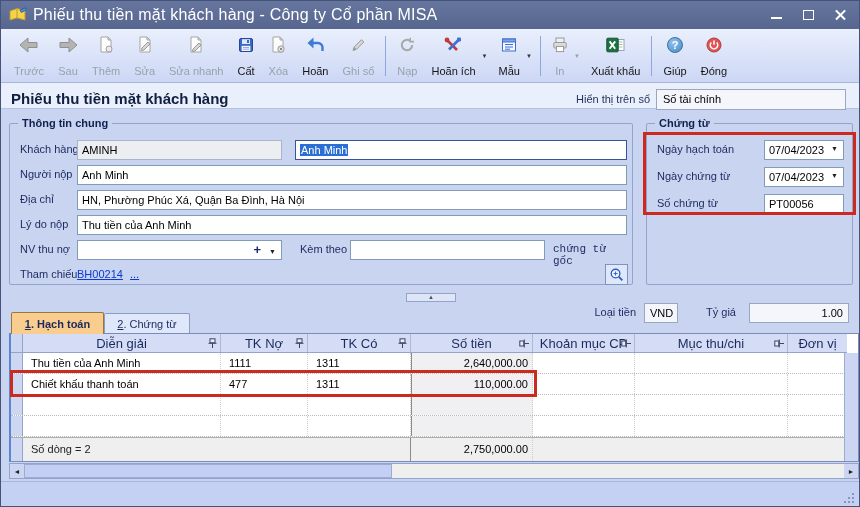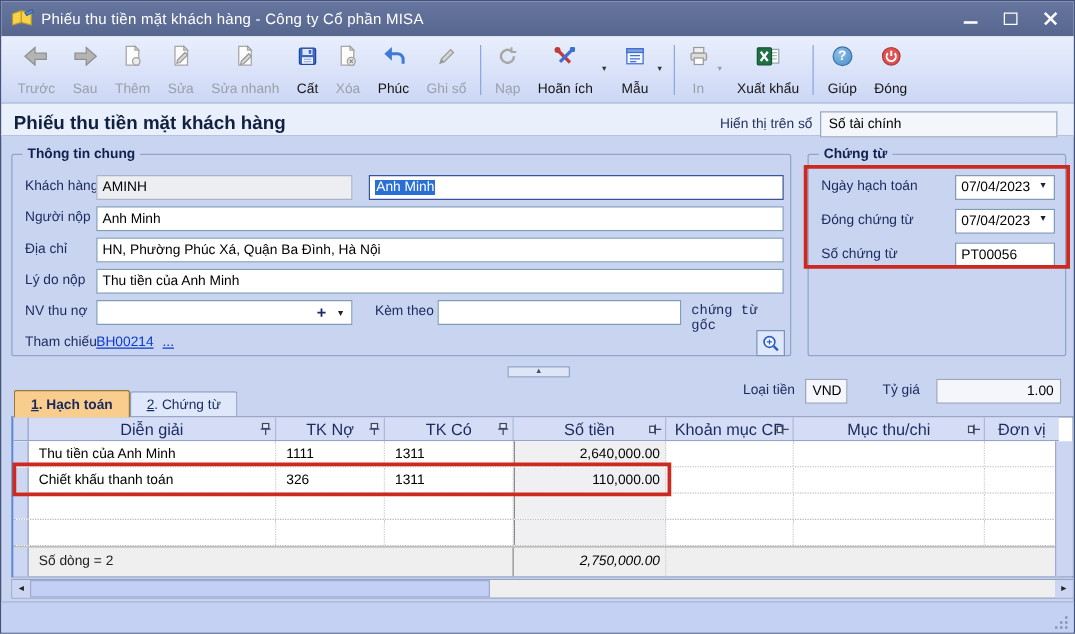--- a/index.html
+++ b/index.html
@@ -10,21 +10,21 @@
     background:#c9d4f1; border:1px solid #45537a;
   }
 
   
   .titlebar{
     position:absolute; left:0; top:0; width:100%; height:28px;
     background:linear-gradient(#66769f,#56668f);
     display:flex; align-items:center; padding:0 6px; color:#fff;
   }
   .app-icon{ width:18px; height:16px; margin:0 6px 0 2px; display:inline-flex; }
-  .titlebar .title{ font-size:12px; letter-spacing:.2px; }
+  .titlebar .title{ font-size:16px; letter-spacing:.2px; }
   .win-controls{ margin-left:auto; display:flex; gap:6px; align-items:center; }
   .wc{ width:26px; height:18px; display:inline-flex; align-items:center; justify-content:center; position:relative; cursor:default; }
   .wc .mini{ width:11px; height:2px; background:#fff; display:block; margin-top:6px; }
   .wc .maxi{ width:11px; height:10px; border:1.5px solid #fff; display:block; }
   .wc .x1,.wc .x2{ position:absolute; left:7px; top:8px; width:13px; height:1.8px; background:#fff; }
   .wc .x1{ transform:rotate(45deg); } .wc .x2{ transform:rotate(-45deg); }
 
   
   .toolbar{
     position:absolute; left:0; top:28px; width:100%; height:54px;
@@ -125,21 +125,21 @@
   .c4{ width:102px; } .c5{ width:153px; } .c6{ width:59px; border-right:none !important; }
   .g-row{ display:flex; height:21px; width:836px; border-bottom:1px dotted #b9b9b9; background:#fff; }
   .g-cell{
     font-size:11px; color:#000; padding:4px 5px 0 8px; border-right:1px dotted #cfcfcf;
     overflow:hidden; white-space:nowrap;
   }
   .g-cell.c3{ background:#f0f0f2; border-left:1px solid #8b8b8b; border-right:1px dotted #cfcfcf; text-align:right; padding-right:4px; }
   .g-foot{ position:absolute; left:0; bottom:0; display:flex; height:24px; width:836px; background:#efefef; border-top:1px solid #adadad; font-size:11px; }
   .g-foot .f-ind{ width:12px; background:#cdd7f1; border-right:1px solid #96a3c9; }
   .g-foot .f-merge{ width:388px; padding:5px 0 0 8px; border-right:1px solid #8b8b8b; color:#222; }
-  .g-foot .f-total{ width:122px; text-align:right; padding:5px 4px 0 0; border-right:1px dotted #cfcfcf;font-style:italic; }
+  .g-foot .f-total{ width:122px; text-align:right; padding:5px 4px 0 0; border-right:1px dotted #cfcfcf; }
   .g-foot .f-rest{ flex:1; }
   .vscroll{
     position:absolute; right:0; top:19px; bottom:0; width:14px;
     background:#ccd6f2; border-left:1px solid #9fabd0;
   }
 
   
   .hscroll{
     position:absolute; left:8px; top:346px; width:850px; height:16px;
     background:#efefef; border:1px solid #93a3c9; display:flex; align-items:stretch;
@@ -263,21 +263,21 @@
         </span>
       <span class="tb-label">Xóa</span>
     </div>
     <div class="tbtn">
       <span class="tb-icon">
           <svg width="18" height="16" viewBox="0 0 18 16">
             <path d="M7.5 0.5 L1.5 6 l6 5.5 z" fill="#3f7ad6"></path>
             <path d="M4.5 6 h7.5 a4.5 4.5 0 0 1 4.5 4.5 V14" fill="none" stroke="#3f7ad6" stroke-width="2.4"></path>
           </svg>
         </span>
-      <span class="tb-label">Phúc</span>
+      <span class="tb-label">Hoãn</span>
     </div>
     <div class="tbtn disabled">
       <span class="tb-icon">
           <svg width="16" height="16" viewBox="0 0 16 16">
             <path d="M3 13.5 l1.2-3.5 7.3-7.3 2.3 2.3 -7.3 7.3 z" fill="#d6d6d6" stroke="#9a9a9a"></path>
             <path d="M3 13.5 l1.2-3.5 2.3 2.3 z" fill="#9a9a9a"></path>
           </svg>
         </span>
       <span class="tb-label">Ghi sổ</span>
     </div>
@@ -427,21 +427,21 @@
       <div class="frow" style="left:0;top:16px;width:100%;">
         <span class="flabel">Ngày hạch toán</span>
         <span class="fbox" style="left:117px;width:80px;">
           <span>07/04/2023</span>
           <span class="combo-extra">
               <span class="dd-glyph">▼</span>
             </span>
         </span>
       </div>
       <div class="frow" style="left:0;top:43px;width:100%;">
-        <span class="flabel">Đóng chứng từ</span>
+        <span class="flabel">Ngày chứng từ</span>
         <span class="fbox" style="left:117px;width:80px;">
           <span>07/04/2023</span>
           <span class="combo-extra">
               <span class="dd-glyph">▼</span>
             </span>
         </span>
       </div>
       <div class="frow" style="left:0;top:70px;width:100%;">
         <span class="flabel">Số chứng từ</span>
         <span class="fbox" style="left:117px;width:80px;">PT00056</span>
@@ -527,21 +527,21 @@
         <div class="g-cell c2">1311</div>
         <div class="g-cell c3">2,640,000.00</div>
         <div class="g-cell c4"></div>
         <div class="g-cell c5"></div>
         <div class="g-cell c6"></div>
       </div>
 
       <div class="g-row">
         <div class="g-ind"></div>
         <div class="g-cell c0">Chiết khấu thanh toán</div>
-        <div class="g-cell c1">326</div>
+        <div class="g-cell c1">477</div>
         <div class="g-cell c2">1311</div>
         <div class="g-cell c3">110,000.00</div>
         <div class="g-cell c4"></div>
         <div class="g-cell c5"></div>
         <div class="g-cell c6"></div>
       </div>
 
       <div class="g-row">
         <div class="g-ind"></div>
         <div class="g-cell c0"></div>

